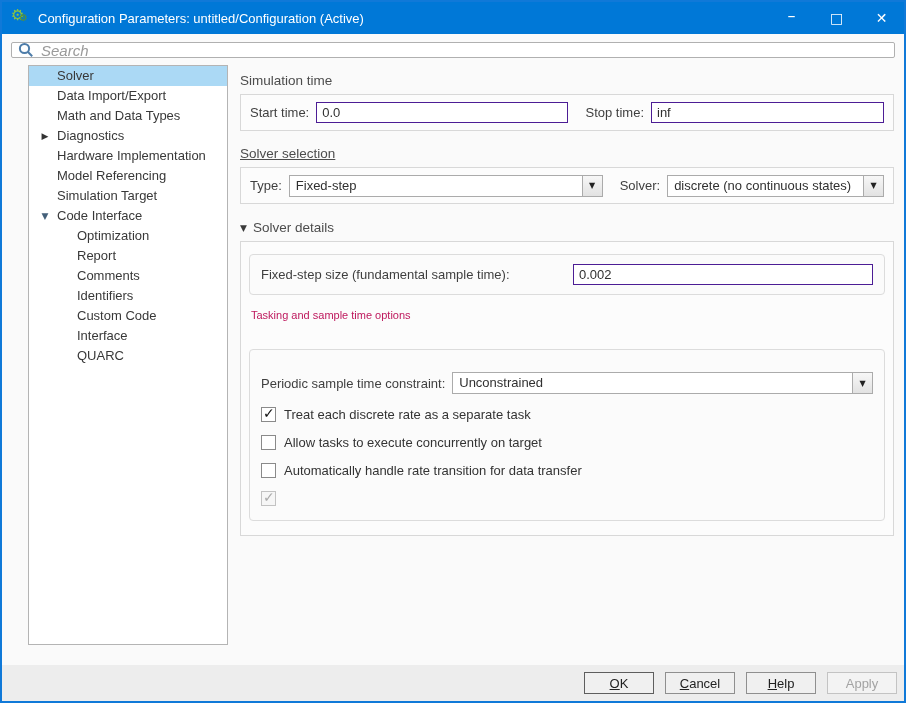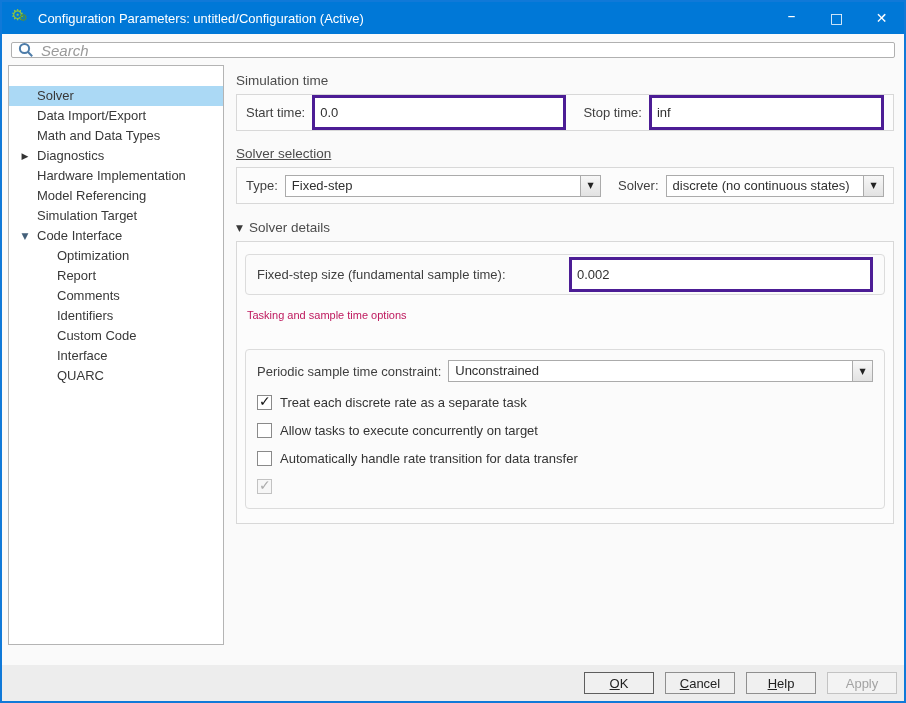--- a/index.html
+++ b/index.html
@@ -20,55 +20,55 @@
 
   
   .search-row { padding:8px 9px 7px 9px; background:#fafafa; }
   .search-box { height:16px; background:#fff; border:1px solid #b0b0b0; border-radius:2px; display:flex; align-items:center; padding:0 6px; }
   .search-box svg { flex:0 0 auto; }
   .search-input { border:none; outline:none; flex:1 1 auto; margin-left:7px; font-size:15px; font-style:italic; color:#555; background:transparent; font-family:"Liberation Sans","DejaVu Sans",sans-serif; }
   .search-input::placeholder { color:#9a9a9a; font-style:italic; opacity:1; }
 
   
   .body { display:flex; align-items:flex-start; }
-  .sidebar { margin-left:6px; width:216px; height:580px; background:#fff; border:1px solid #b4b4b4; padding-top:20px; overflow:hidden; }
+  .sidebar { margin-left:26px; width:200px; height:580px; background:#fff; border:1px solid #b4b4b4; padding-top:0; overflow:hidden; }
   .tree-row { position:relative; height:20px; line-height:20px; padding-left:28px; white-space:nowrap; cursor:default; color:#383838; }
   .tree-row.child { padding-left:48px; }
   .tree-row.selected { background:#abd9f5; }
   .tree-arrow { position:absolute; left:9px; top:0; width:14px; text-align:center; font-size:9px; line-height:20px; color:#333; font-family:"DejaVu Sans",sans-serif; }
   .tree-arrow.expanded { color:#44607a; }
 
   .main { flex:1 1 auto; margin-left:12px; margin-right:10px; }
   .sec-heading { margin-top:8px; color:#4c4c4c; font-size:13.5px; }
   .sec-heading.gap { margin-top:15px;text-decoration:underline; }
   .details-heading { margin-top:16px; color:#4c4c4c; font-size:13.5px; display:flex; align-items:center; cursor:default; }
   .details-heading .tri { font-size:9px; margin-right:6px; color:#3a3a3a; font-family:"DejaVu Sans",sans-serif; }
 
   .panel { margin-top:6px; background:#fcfcfc; border:1px solid #d8d8d8; border-radius:0; }
   .row { display:flex; align-items:center; }
   .p1 { height:37px; padding:0 9px; }
   .p2 { height:37px; padding:0 9px; }
   .field-label { margin-right:7px; color:#3f3f3f; white-space:nowrap; }
   .gap-between { margin-left:17px; }
 
-  input.text-field { height:35px; border:3px solid #4c1d95; background:#fff; font-size:13px; color:#303030; padding:0 5px; font-family:"Liberation Sans","DejaVu Sans",sans-serif; min-width:0; }
+  input.text-field { height:21px; border:1px solid #4c1d95; background:#fff; font-size:13px; color:#303030; padding:0 5px; font-family:"Liberation Sans","DejaVu Sans",sans-serif; min-width:0; }
   .flex1 { flex:1 1 0; }
   .flex09 { flex:0.92 1 0; }
 
   .combo { height:22px; border:1px solid #ababab; background:#fff; display:flex; align-items:stretch; min-width:0; cursor:default; }
   .combo-value { flex:1 1 auto; padding:0 6px; line-height:20px; color:#303030; white-space:nowrap; overflow:hidden; }
   .combo-btn { flex:0 0 20px; border-left:1px solid #ababab; background:linear-gradient(#f7f7f7,#e2e2e2); display:flex; align-items:center; justify-content:center; }
   .combo-btn .tri { font-size:8px; color:#222; font-family:"DejaVu Sans",sans-serif; }
 
   .outer-panel { margin-top:6px; padding:12px 8px 14px 8px; }
   .inner-panel { background:#fbfbfb; border:1px solid #dcdcdc; border-radius:4px; }
   .ip1 { height:41px; padding:0 11px; display:flex; align-items:center; }
   .ip1 .lbl { width:312px; flex:0 0 auto; color:#3f3f3f; }
   .tasking-heading { margin:14px 0 6px 2px; color:#be185d; font-size:11px; }
-  .ip2 { padding:10px 11px 14px 11px;margin-top:28px; }
+  .ip2 { padding:22px 11px 14px 11px;margin-top:28px; }
 
   .cb-row { display:flex; align-items:center; margin-top:13px; }
   .checkbox { width:15px; height:15px; border:1px solid #8a8a8a; background:#fff; margin-right:8px; flex:0 0 auto; position:relative; }
   .checkbox .mark { display:none; position:absolute; left:1px; top:-3px; font-size:14px; color:#111; font-family:"DejaVu Sans",sans-serif; }
   .checkbox.checked .mark { display:block; }
   .cb-row.disabled .checkbox { border-color:#c2c2c2; background:#f6f6f6; }
   .cb-row.disabled .checkbox .mark { color:#ababab; }
   .cb-label { color:#333; }
   .cb-row.disabled .cb-label { color:#9b9b9b; }
 

